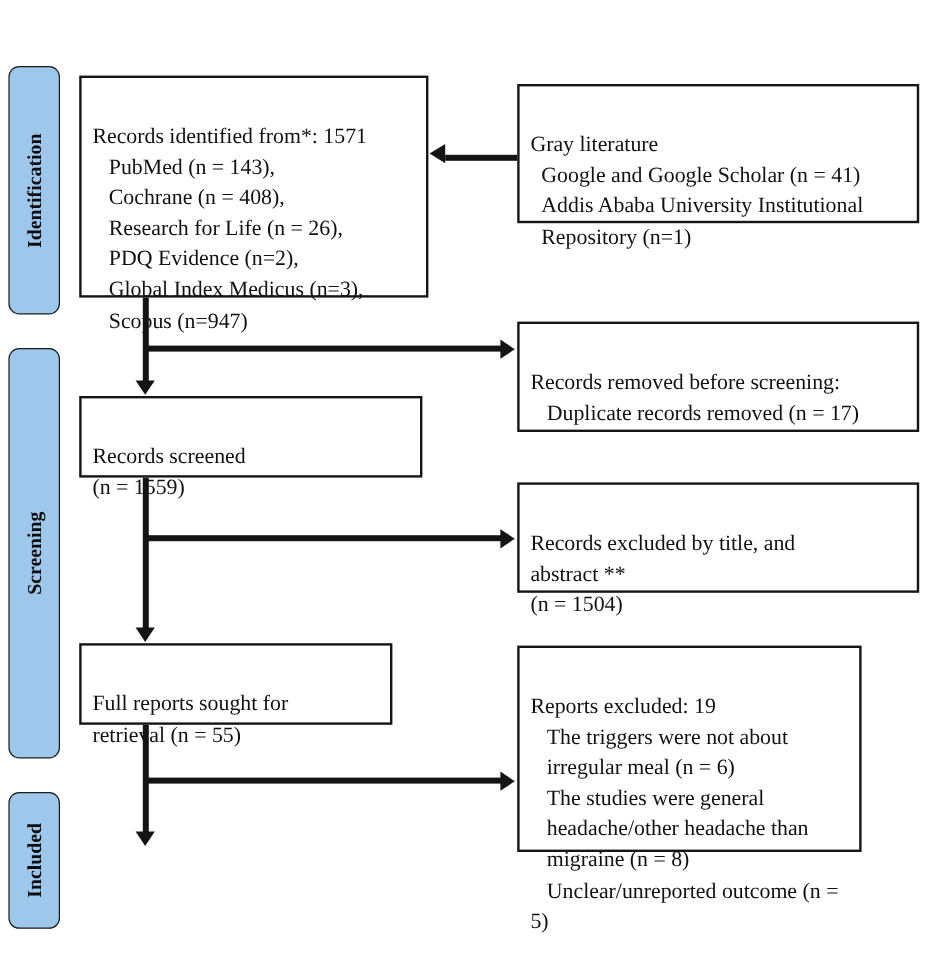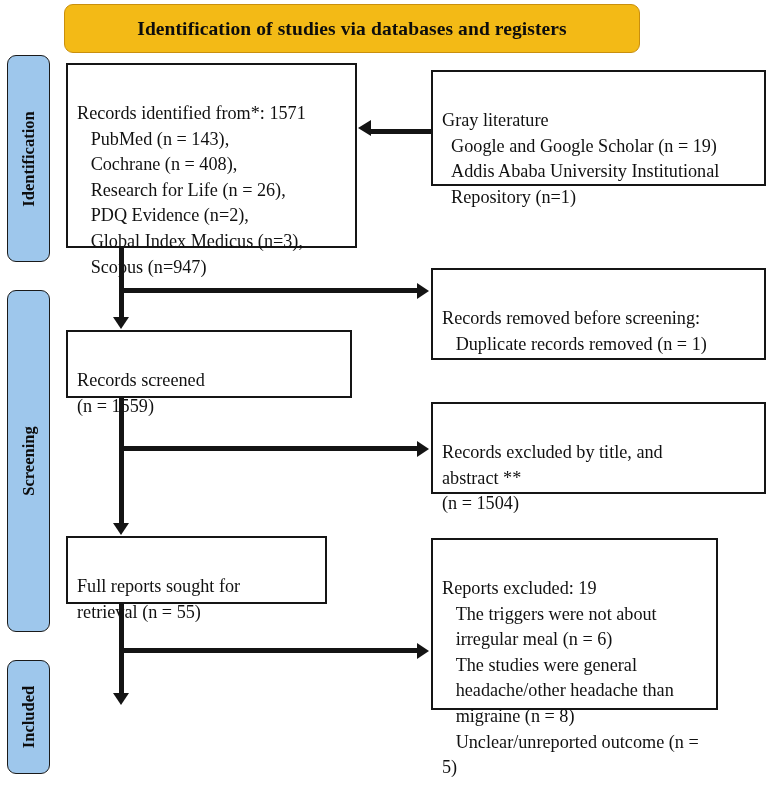--- a/index.html
+++ b/index.html
@@ -35,23 +35,20 @@
     border-left:12px solid #141414;}
   .arrow-left{position:absolute;width:0;height:0;
     border-top:8.5px solid transparent;border-bottom:8.5px solid transparent;
     border-right:13px solid #141414;}
 </style>
 </head>
 <body>
 
 <div id="stage">
 
-  <div class="banner">
-    <span class="banner-text">Identification of studies via databases and registers</span>
-  </div>
 
   <div class="phase" style="top:55px;height:205px;">
     <span class="phase-label">Identification</span>
   </div>
   <div class="phase" style="top:290px;height:340px;">
     <span class="phase-label">Screening</span>
   </div>
   <div class="phase" style="top:660px;height:112px;">
     <span class="phase-label">Included</span>
   </div>
@@ -72,28 +69,28 @@
   </div>
 
   <div class="box" style="left:66px;top:536px;width:261px;height:68px;">
     <div class="txt">Full reports sought for
 retrieval (n = 55)</div>
   </div>
 
 
   <div class="box" style="left:431px;top:70px;width:335px;height:116px;">
     <div class="txt">Gray literature
-  Google and Google Scholar (n = 19)
+  Google and Google Scholar (n = 41)
   Addis Ababa University Institutional
   Repository (n=1)</div>
   </div>
 
   <div class="box" style="left:431px;top:268px;width:335px;height:92px;">
     <div class="txt">Records removed before screening:
-   Duplicate records removed (n = 1)</div>
+   Duplicate records removed (n = 17)</div>
   </div>
 
   <div class="box" style="left:431px;top:402px;width:335px;height:92px;">
     <div class="txt">Records excluded by title, and
 abstract **
 (n = 1504)</div>
   </div>
 
   <div class="box" style="left:431px;top:538px;width:287px;height:172px;">
     <div class="txt">Reports excluded: 19

